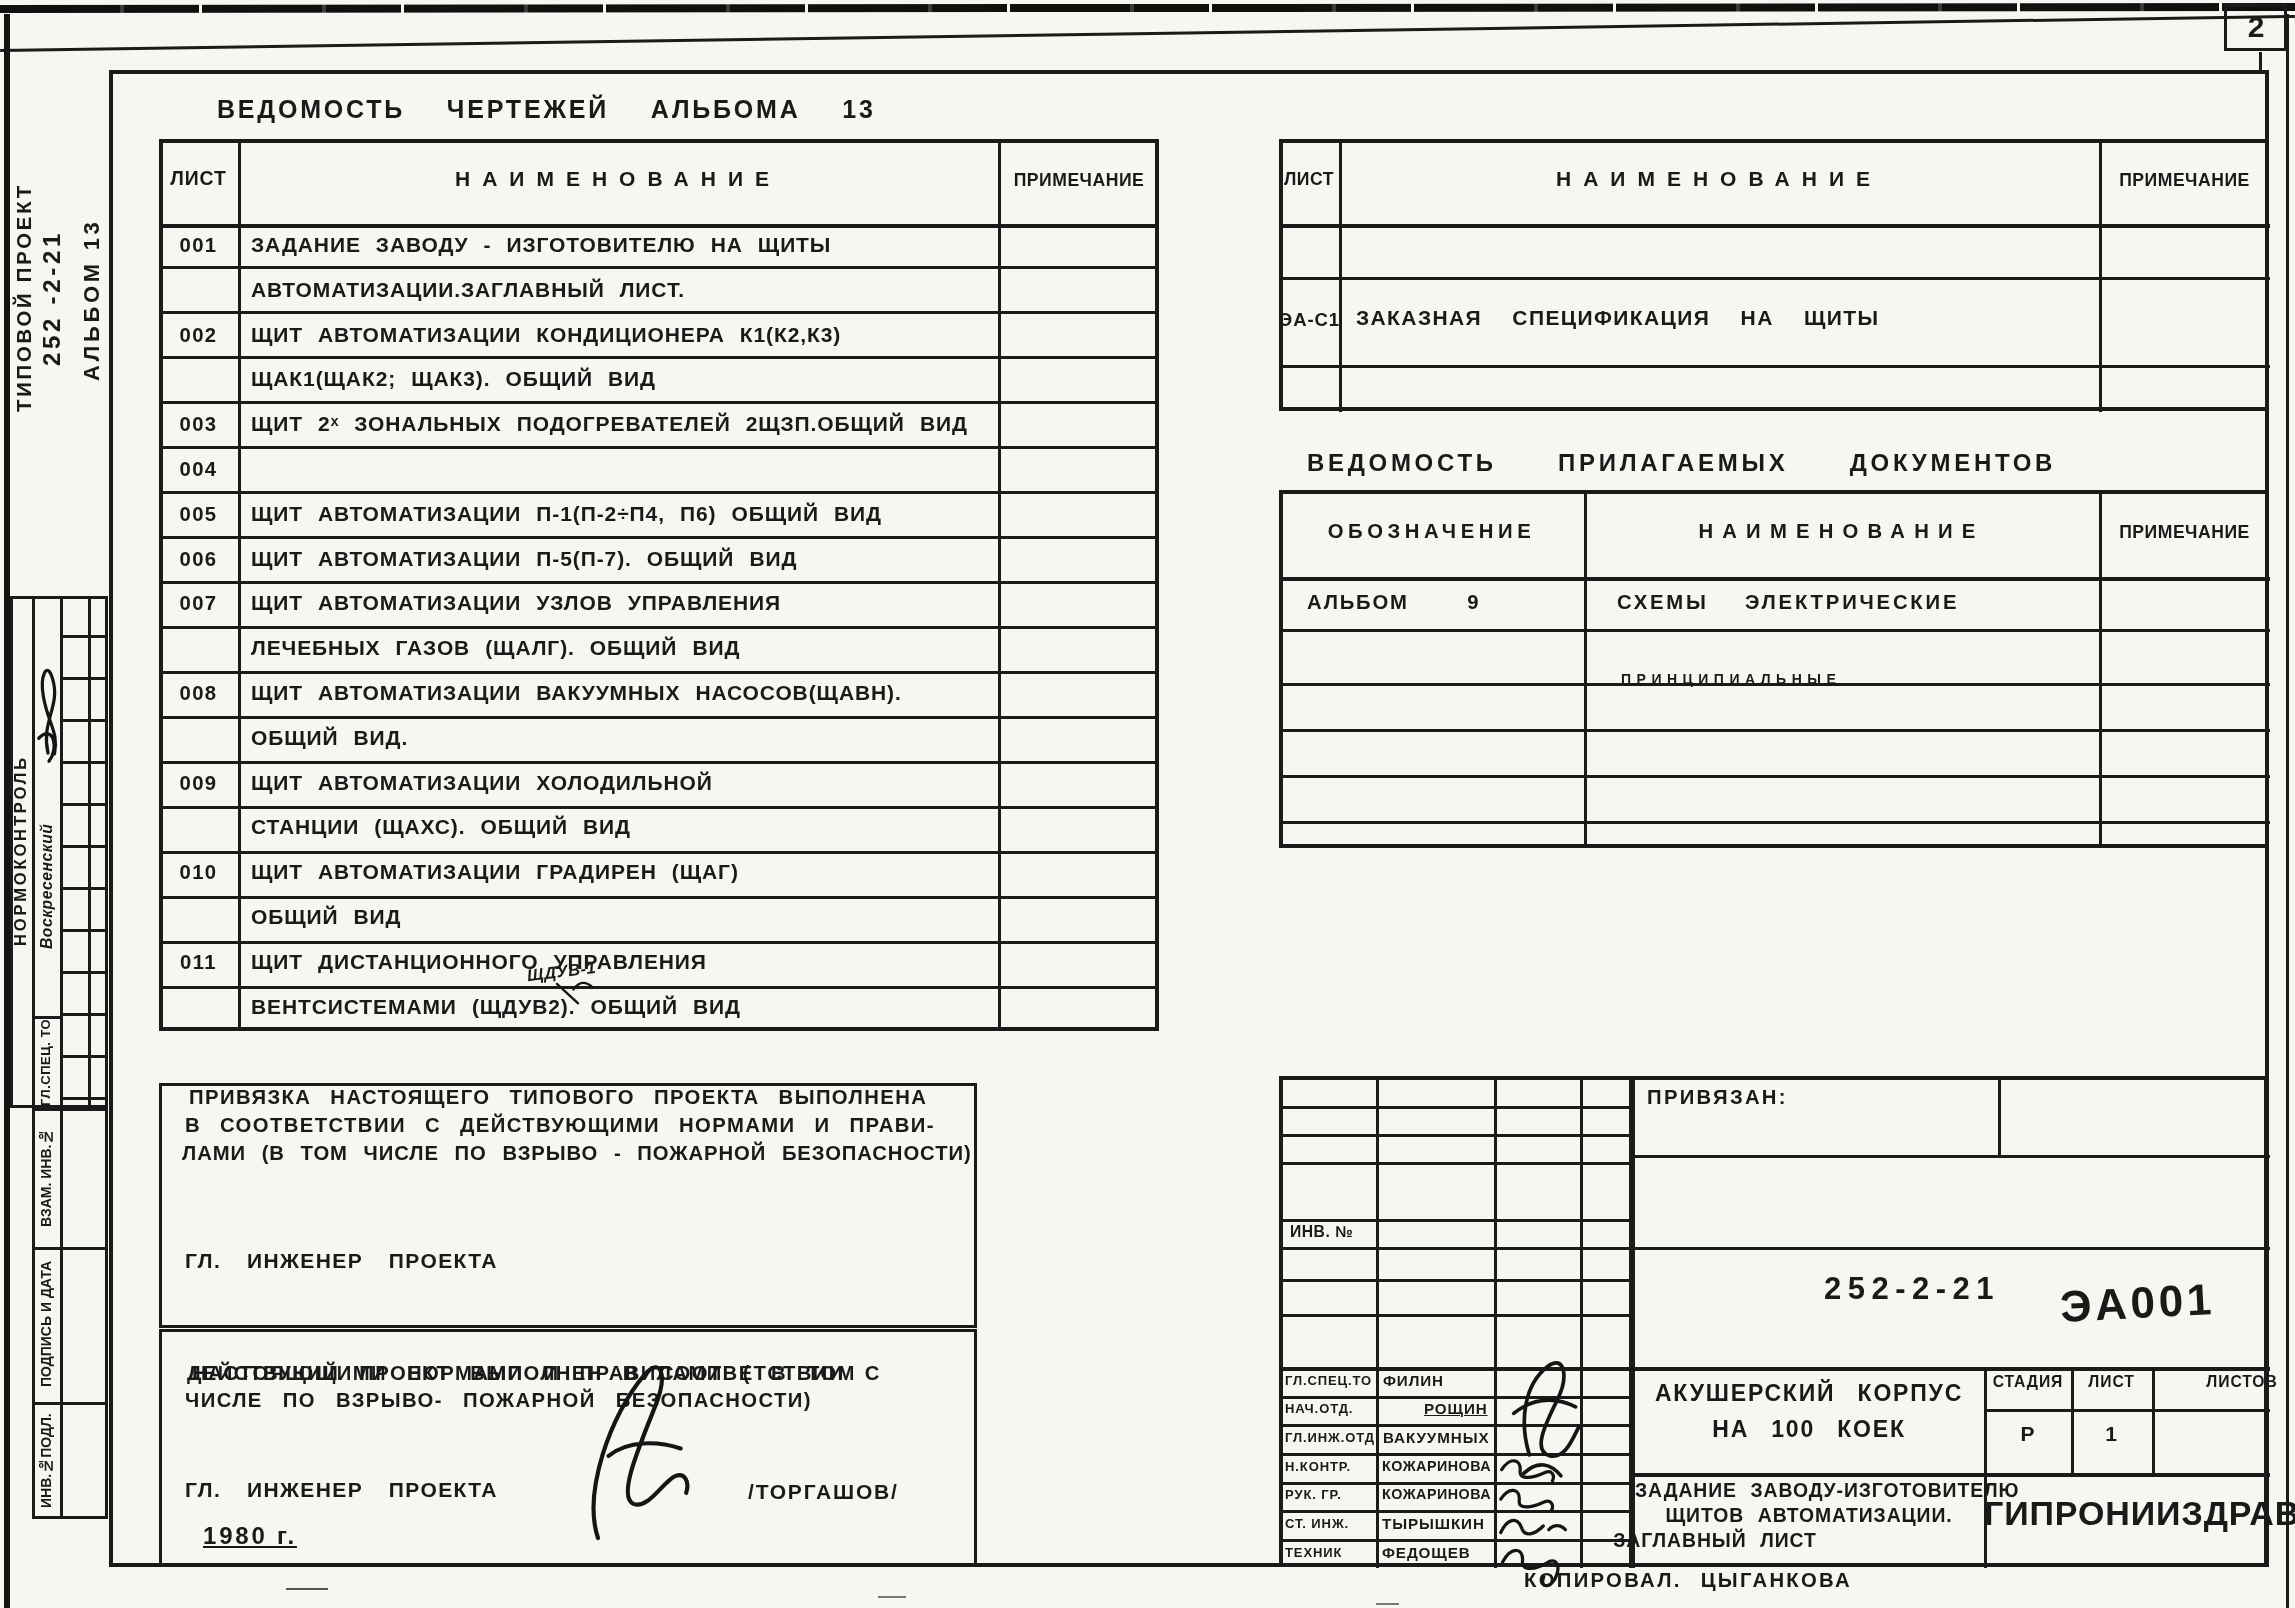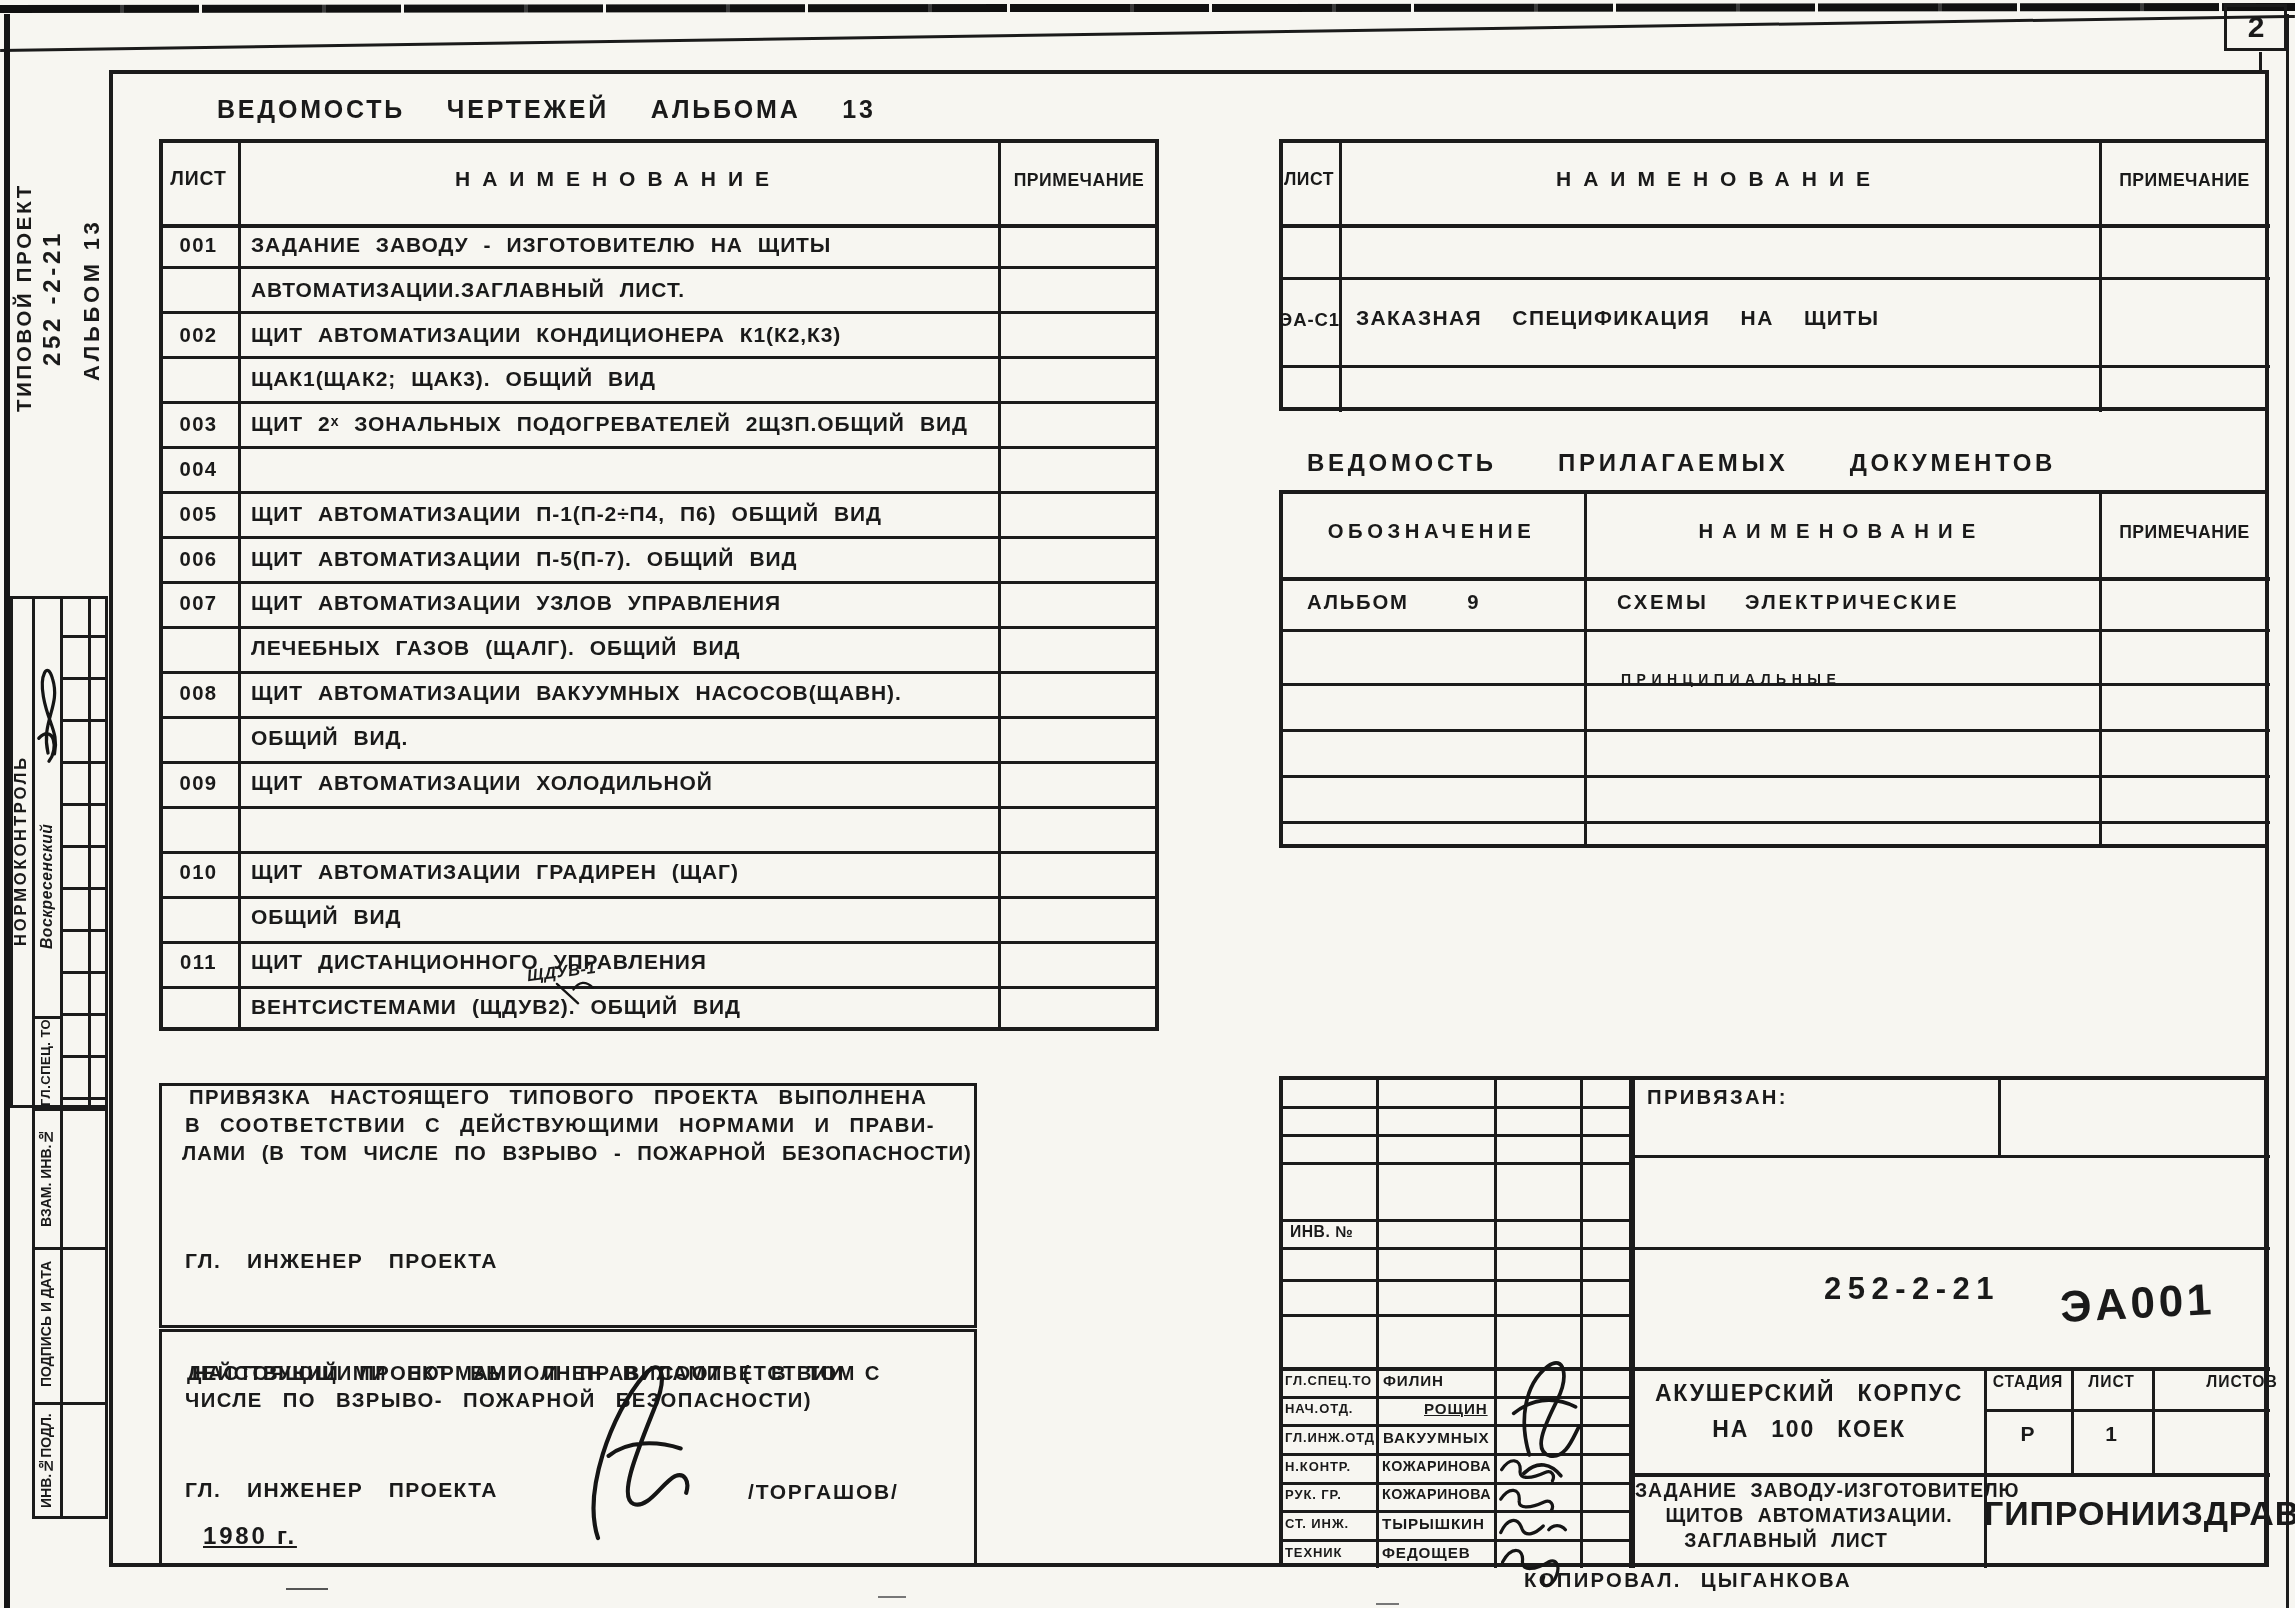--- a/index.html
+++ b/index.html
@@ -113,20 +113,24 @@
       <span class="nm">ЩИТ АВТОМАТИЗАЦИИ ВАКУУМНЫХ НАСОСОВ(ЩАВН).</span>
     </div>
   <div class="row" style="top:717px">
       <span class="sh"></span>
       <span class="nm">ОБЩИЙ ВИД.</span>
     </div>
   <div class="row" style="top:762px">
       <span class="sh">009</span>
       <span class="nm">ЩИТ АВТОМАТИЗАЦИИ ХОЛОДИЛЬНОЙ</span>
     </div>
+  <div class="row" style="top:806px">
+      <span class="sh"></span>
+      <span class="nm">СТАНЦИИ (ЩАХС). ОБЩИЙ ВИД</span>
+    </div>
   <div class="row" style="top:851px">
       <span class="sh">010</span>
       <span class="nm">ЩИТ АВТОМАТИЗАЦИИ ГРАДИРЕН (ЩАГ)</span>
     </div>
   <div class="row" style="top:896px">
       <span class="sh"></span>
       <span class="nm">ОБЩИЙ ВИД</span>
     </div>
   <div class="row" style="top:941px">
       <span class="sh">011</span>
@@ -236,21 +240,21 @@
   <div class="t c" style="left:1635px;top:1380px;width:348px;font-size:23px;letter-spacing:1.8px;word-spacing:14px;">АКУШЕРСКИЙ КОРПУС</div>
   <div class="t c" style="left:1635px;top:1416px;width:348px;font-size:23px;letter-spacing:1.8px;word-spacing:14px;">НА 100 КОЕК</div>
   <div class="t c" style="left:1984px;top:1373px;width:88px;font-size:15.7px;">СТАДИЯ</div>
   <div class="t c" style="left:2071px;top:1373px;width:81px;font-size:15.7px;">ЛИСТ</div>
   <div class="t c" style="left:2152px;top:1373px;width:118px;font-size:15.7px;margin-left:31px;">ЛИСТОВ</div>
   <div class="t c" style="left:1984px;top:1422px;width:88px;font-size:21px;">Р</div>
   <div class="t c" style="left:2071px;top:1422px;width:81px;font-size:21px;">1</div>
   <div class="t c" style="left:2152px;top:1422px;width:118px;font-size:21px;"></div>
   <div class="t c" style="left:1635px;top:1479px;width:348px;font-size:19.4px;letter-spacing:0.9px;word-spacing:7.4px;">ЗАДАНИЕ ЗАВОДУ-ИЗГОТОВИТЕЛЮ</div>
   <div class="t c" style="left:1635px;top:1504px;width:348px;font-size:19.4px;letter-spacing:0.9px;word-spacing:7.4px;">ЩИТОВ АВТОМАТИЗАЦИИ.</div>
-  <div class="t c" style="left:1612px;top:1529px;width:348px;font-size:19.4px;letter-spacing:0.9px;word-spacing:7.4px;">ЗАГЛАВНЫЙ ЛИСТ</div>
+  <div class="t c" style="left:1541px;top:1529px;width:348px;font-size:19.4px;letter-spacing:0.9px;word-spacing:7.4px;">ЗАГЛАВНЫЙ ЛИСТ</div>
   <div class="t c" style="left:1984px;top:1494px;width:286px;font-size:34px;letter-spacing:0.9px;">ГИПРОНИИЗДРАВ</div>
 
   <div class="t" style="left:1524px;top:1569px;font-size:20.3px;letter-spacing:2.3px;word-spacing:11px;">КОПИРОВАЛ. ЦЫГАНКОВА</div>
 
   <svg class="overlay" width="2295" height="1609" viewBox="0 0 4970 3483">
     <path class="sig" d="M104 1630 C88 1562,132 1528,114 1470 C102 1428,86 1462,94 1508 C104 1566,128 1586,118 1632 M84 1598 C116 1566,128 1620,106 1648"></path>
     <path class="sig" style="stroke-width:9" d="M1295 3330 C1262 3232,1322 3062,1396 2976 C1432 2936,1448 2976,1416 3052 C1380 3142,1338 3242,1372 3256 C1404 3268,1434 3210,1462 3196 C1482 3188,1494 3206,1486 3232 M1318 3152 C1360 3118,1424 3120,1474 3136"></path>
     <path class="sig" style="stroke-width:8" d="M3312 3150 C3290 3078,3300 2998,3352 2958 C3388 2932,3398 2980,3372 3032 C3342 3092,3320 3142,3356 3152 C3392 3160,3408 3108,3420 3088 M3278 3060 C3330 3018,3382 3030,3412 3046 M3300 3190 C3330 3160,3360 3170,3380 3195"></path>
     <path class="sig" d="M3252 3182 c18 -28,42 -24,40 2 c-3 22,28 16,54 4 c14 -6,22 6,16 18"></path>
     <path class="sig" d="M3250 3246 c18 -28,42 -24,40 2 c-3 22,28 16,54 4 c14 -6,22 6,16 18"></path>

